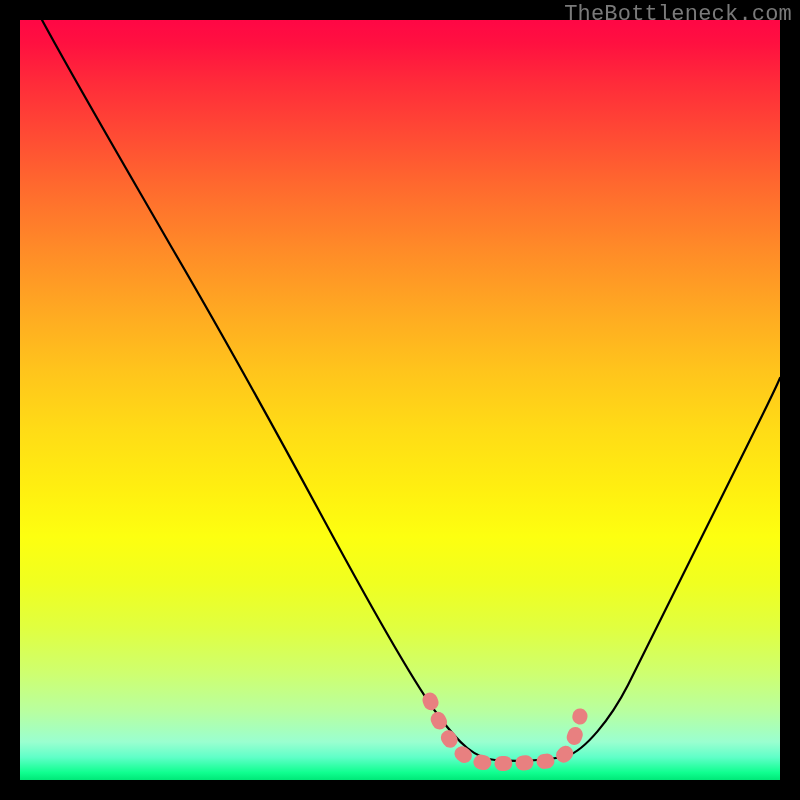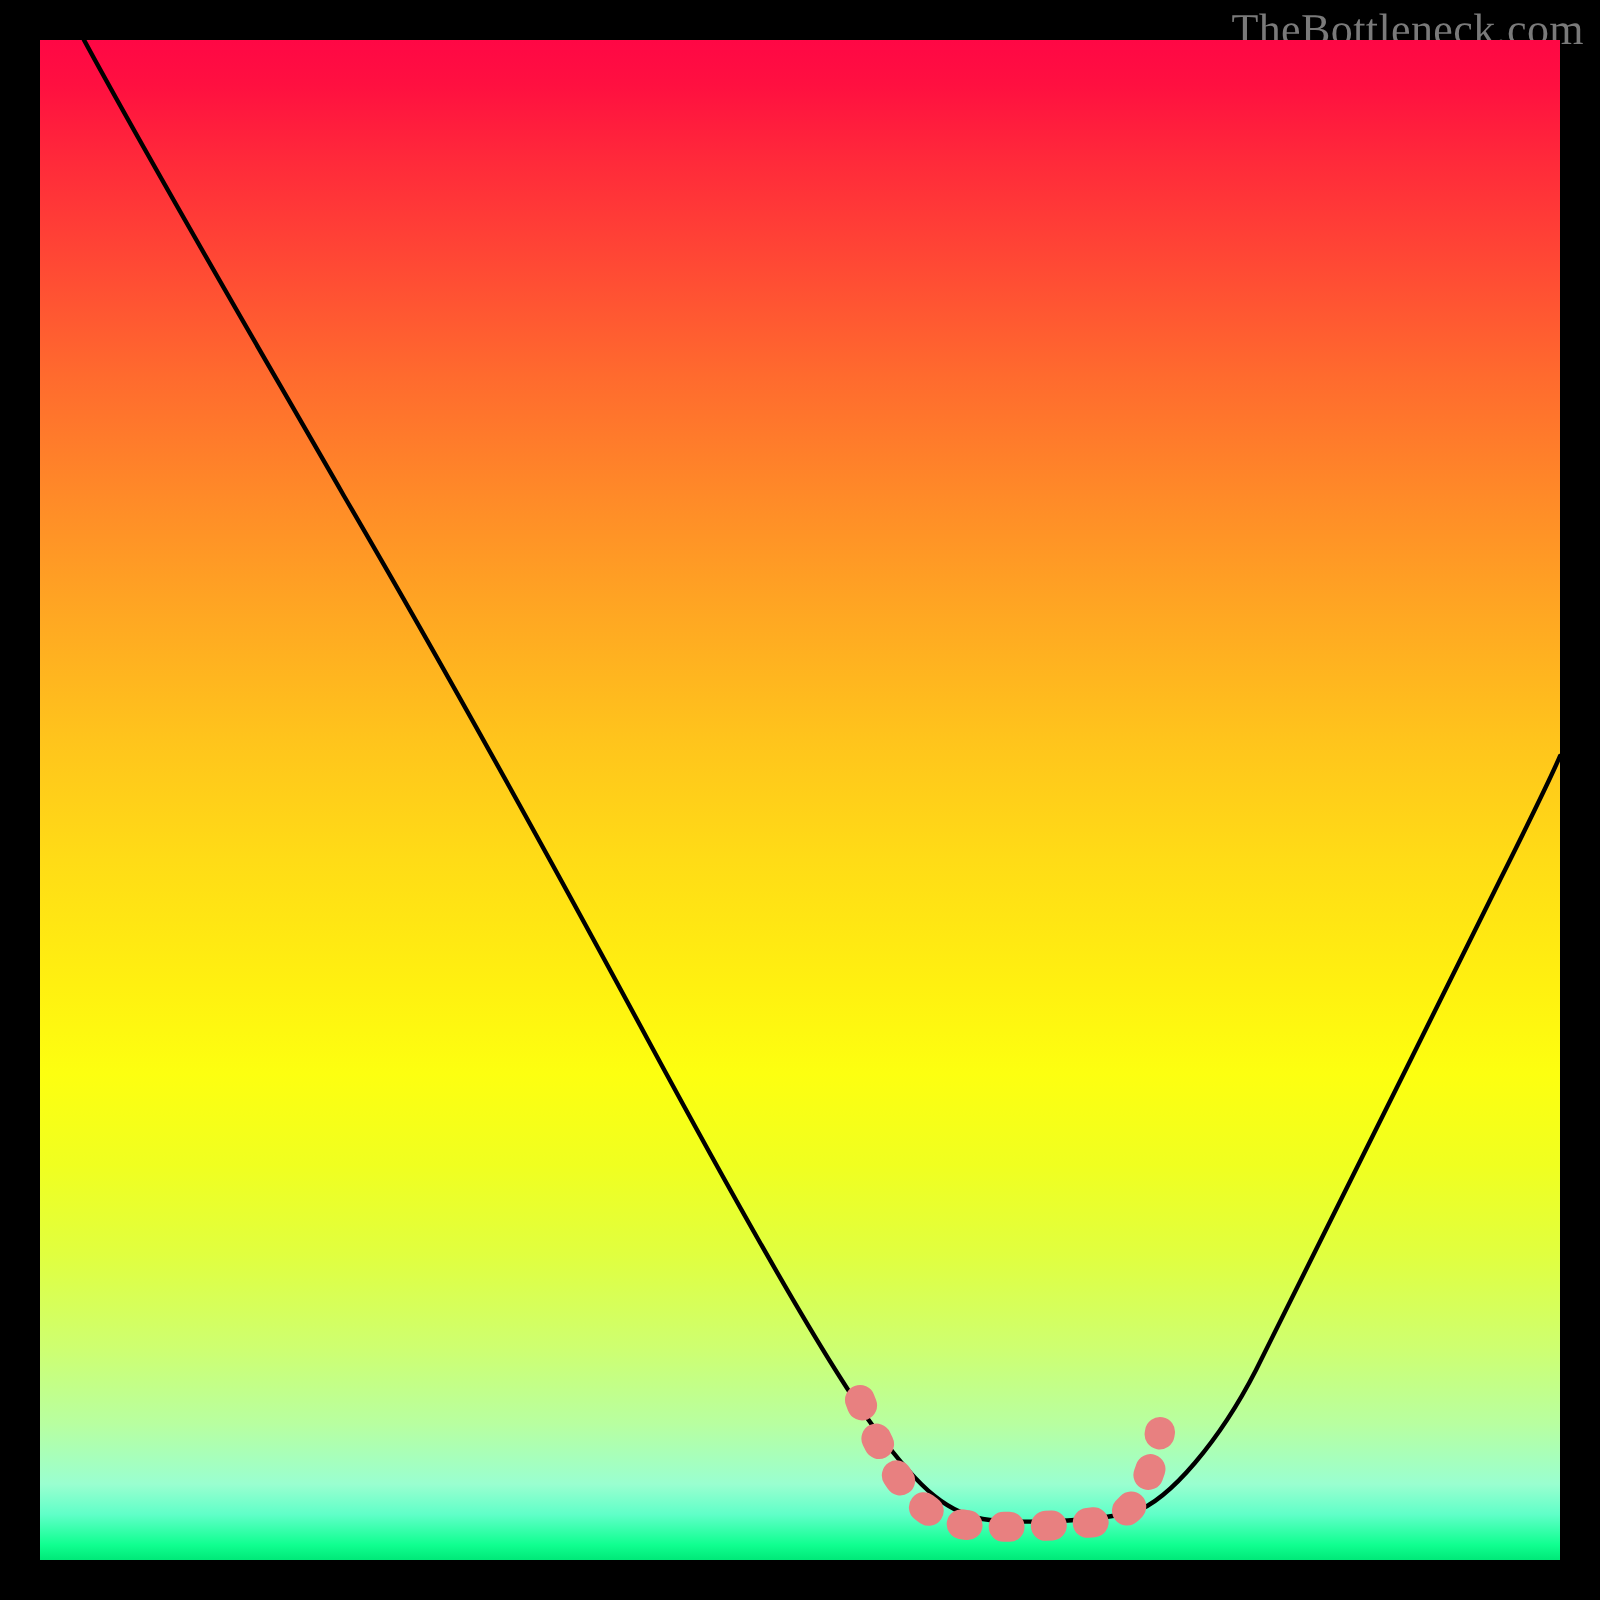--- a/index.html
+++ b/index.html
@@ -50,21 +50,21 @@
     left: 0;
     top: 0;
     width: 100%;
     height: 100%;
   }
   .attribution {
     position: absolute;
     top: 2px;
     right: 8px;
     color: #7a7a7a;
-    font-family: Liberation Serif, serif;
+    font-family: Liberation Mono, monospace;
     font-size: 22px;
     font-weight: 500;
     letter-spacing: 0.2px;
   }
 </style>
 </head>
 <body>
 
 <div class="chart-container">
   <div class="attribution">TheBottleneck.com</div>

